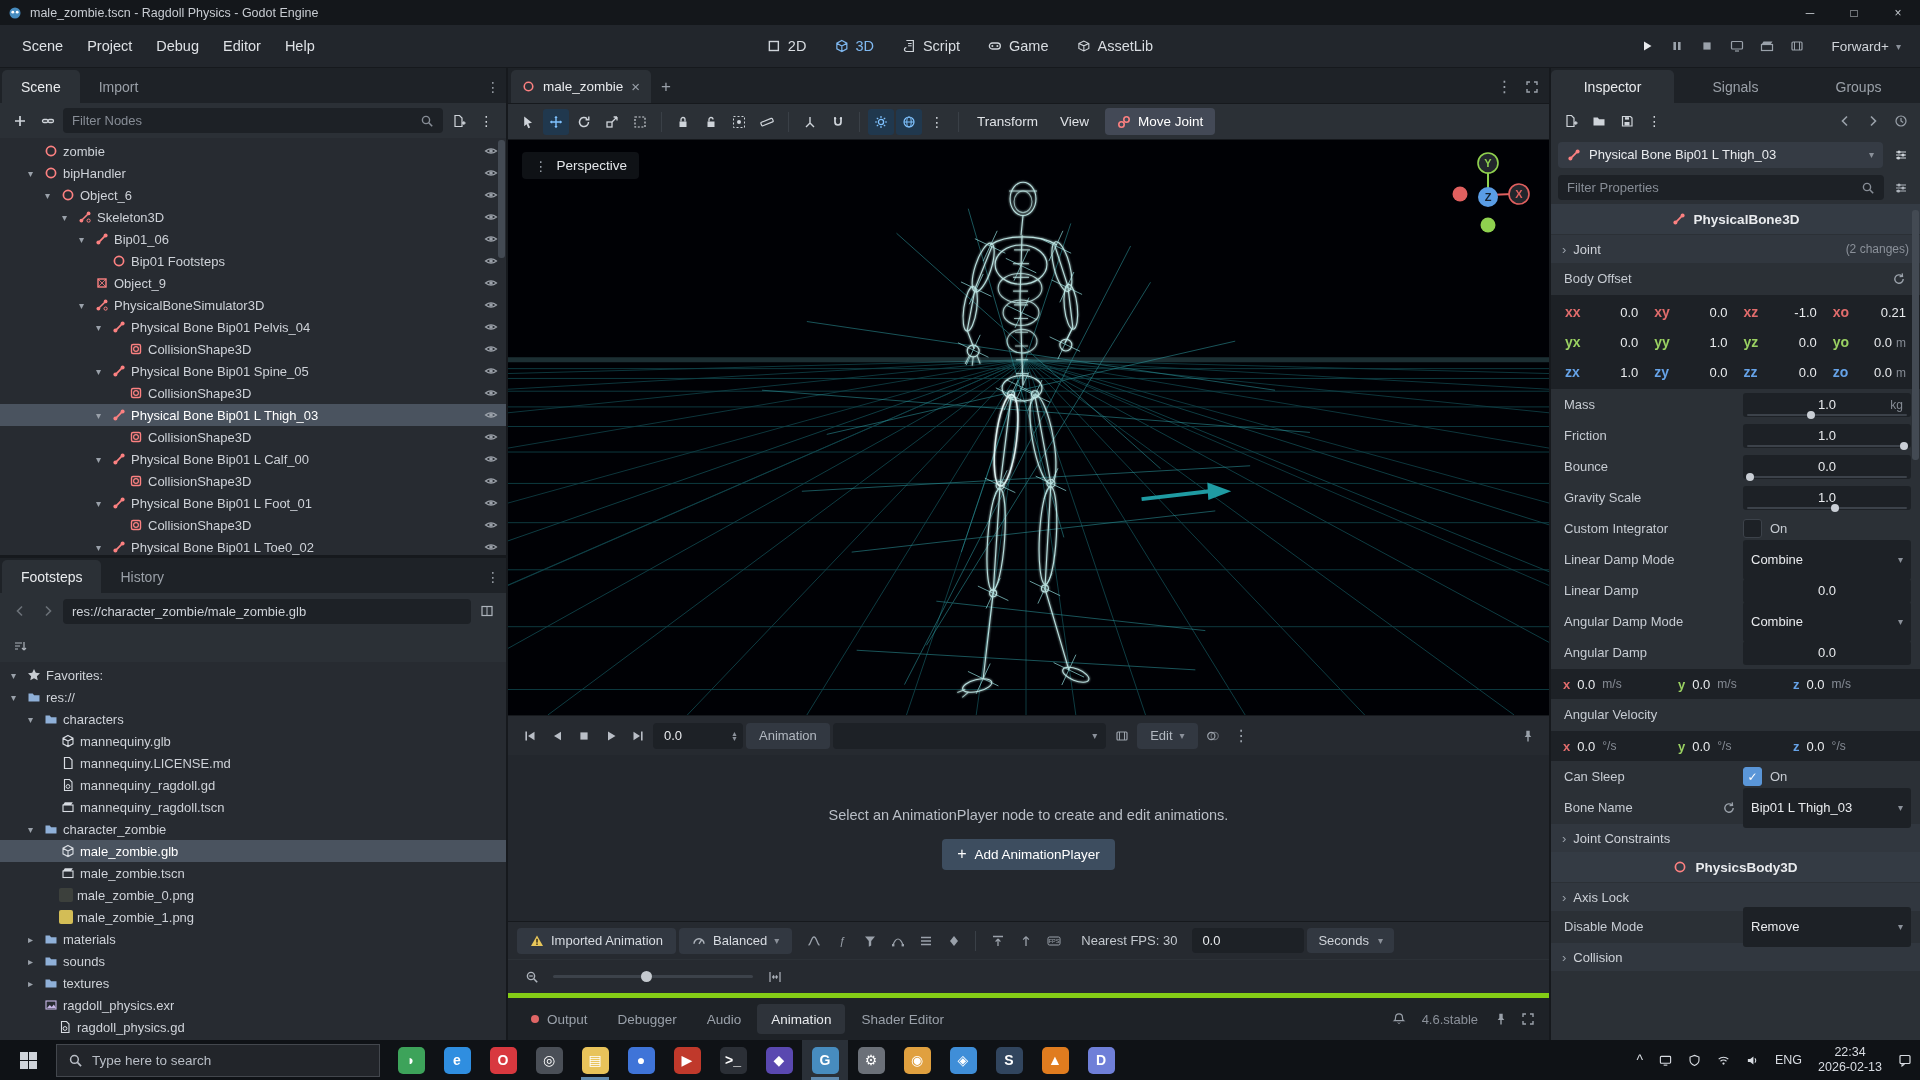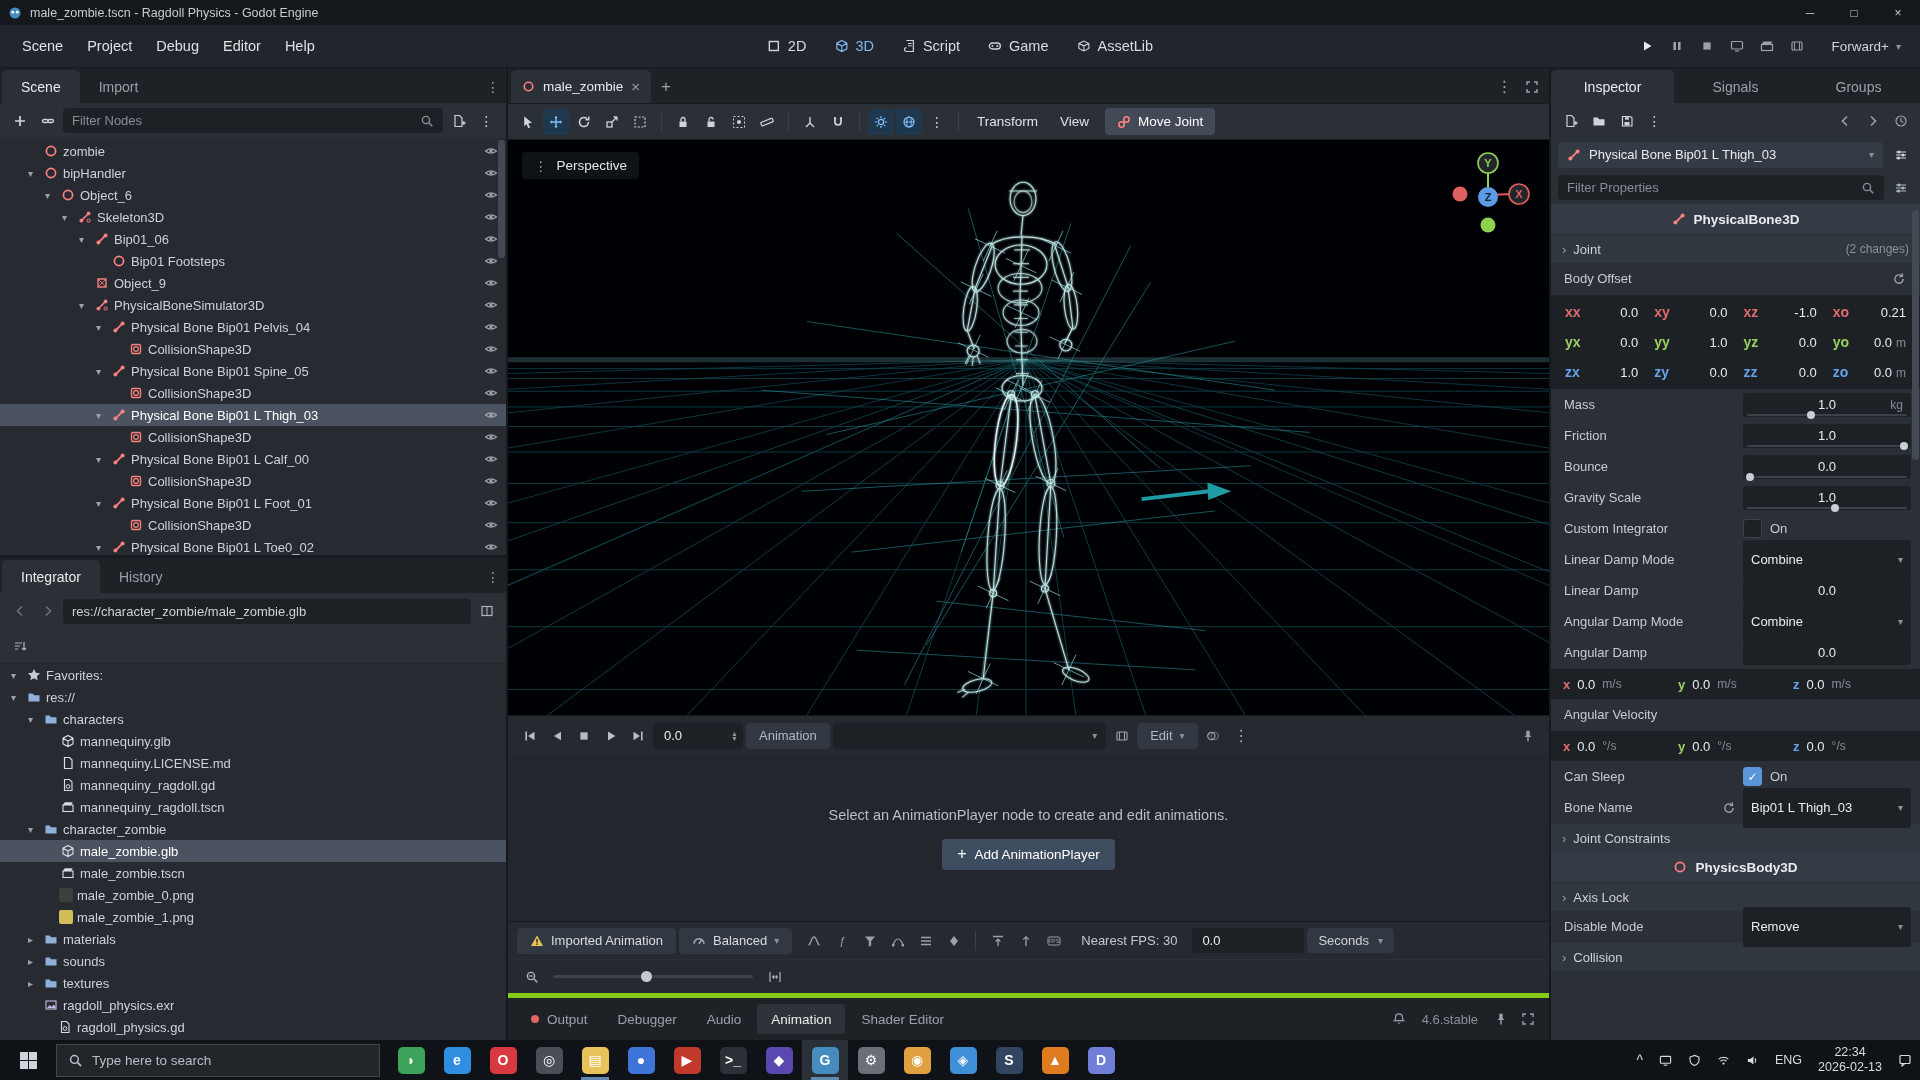--- a/index.html
+++ b/index.html
@@ -671,21 +671,21 @@
                   <path d="M1.5 7 Q7 2.6 12.5 7 Q7 11.4 1.5 7 Z" fill="none" stroke="#a7adb5" stroke-width="1.2"></path>
                   <circle cx="7" cy="7" r="1.8" fill="#a7adb5"></circle>
                 </svg>
               </span>
             </div>
           </div>
       </div>
 
       <div style="flex:1;display:flex;flex-direction:column;min-height:0">
         <div class="dock-tabs" id="fs-dock-tabs">
-            <div class="dock-tab active">Integrator</div>
+            <div class="dock-tab active">Footsteps</div>
             <div class="dock-tab">History</div>
             <div class="dock-dots">⋮</div>
           </div>
         <div class="breadcrumb">
           <span class="icon-btn" id="fs-back">
               <svg width="14" height="14" viewBox="0 0 14 14">
                 <path d="M9 2.5 L4.5 7 L9 11.5" fill="none" stroke="#6b7178" stroke-width="1.6"></path>
               </svg>
             </span>
           <span class="icon-btn" id="fs-fwd">

